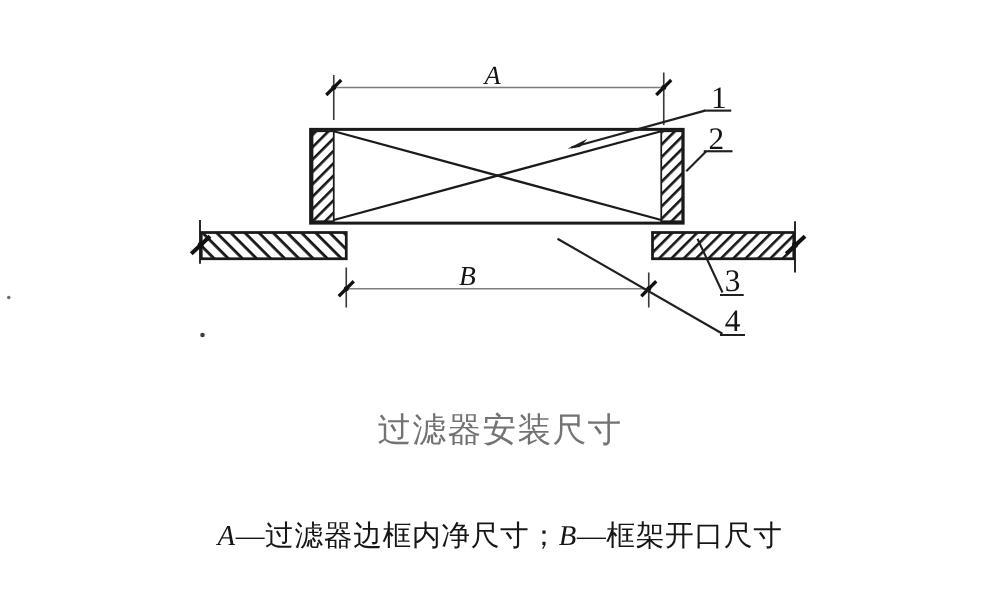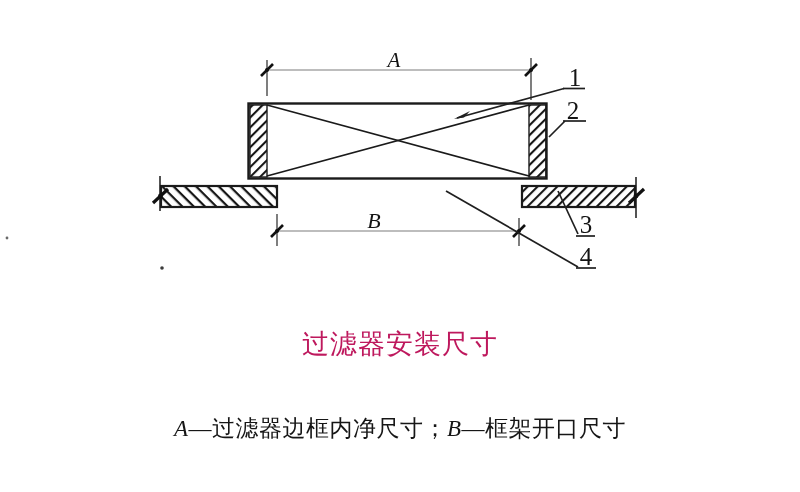--- a/index.html
+++ b/index.html
@@ -6,21 +6,21 @@
   .page{
     position:relative;
     width:800px;height:492px;
     background:#ffffff;
     overflow:hidden;
     font-family:"Liberation Serif", serif;
     color:#1a1a1a;
   }
   .drawing{position:absolute;left:0;top:0;}
   .caption{position:absolute;left:0;width:800px;text-align:center;}
-  .title{top:326px;font-size:27px;letter-spacing:1px;color:#be185d;}
+  .title{top:326px;font-size:27px;letter-spacing:1px;color:#737373;}
   .legend1{top:368px;font-size:23px;color:#161616;letter-spacing:0.5px;}
   .legend2{top:413px;font-size:23px;color:#161616;letter-spacing:0.5px;}
   .sym{font-style:italic;font-family:"Liberation Serif", serif;}
   svg text{font-family:"Liberation Serif", serif;fill:#141414;}
   svg text.dimletter{font-style:italic;font-size:21px;}
   svg text.calloutnum{font-size:25px;}
 </style>
 </head>
 <body>
 

